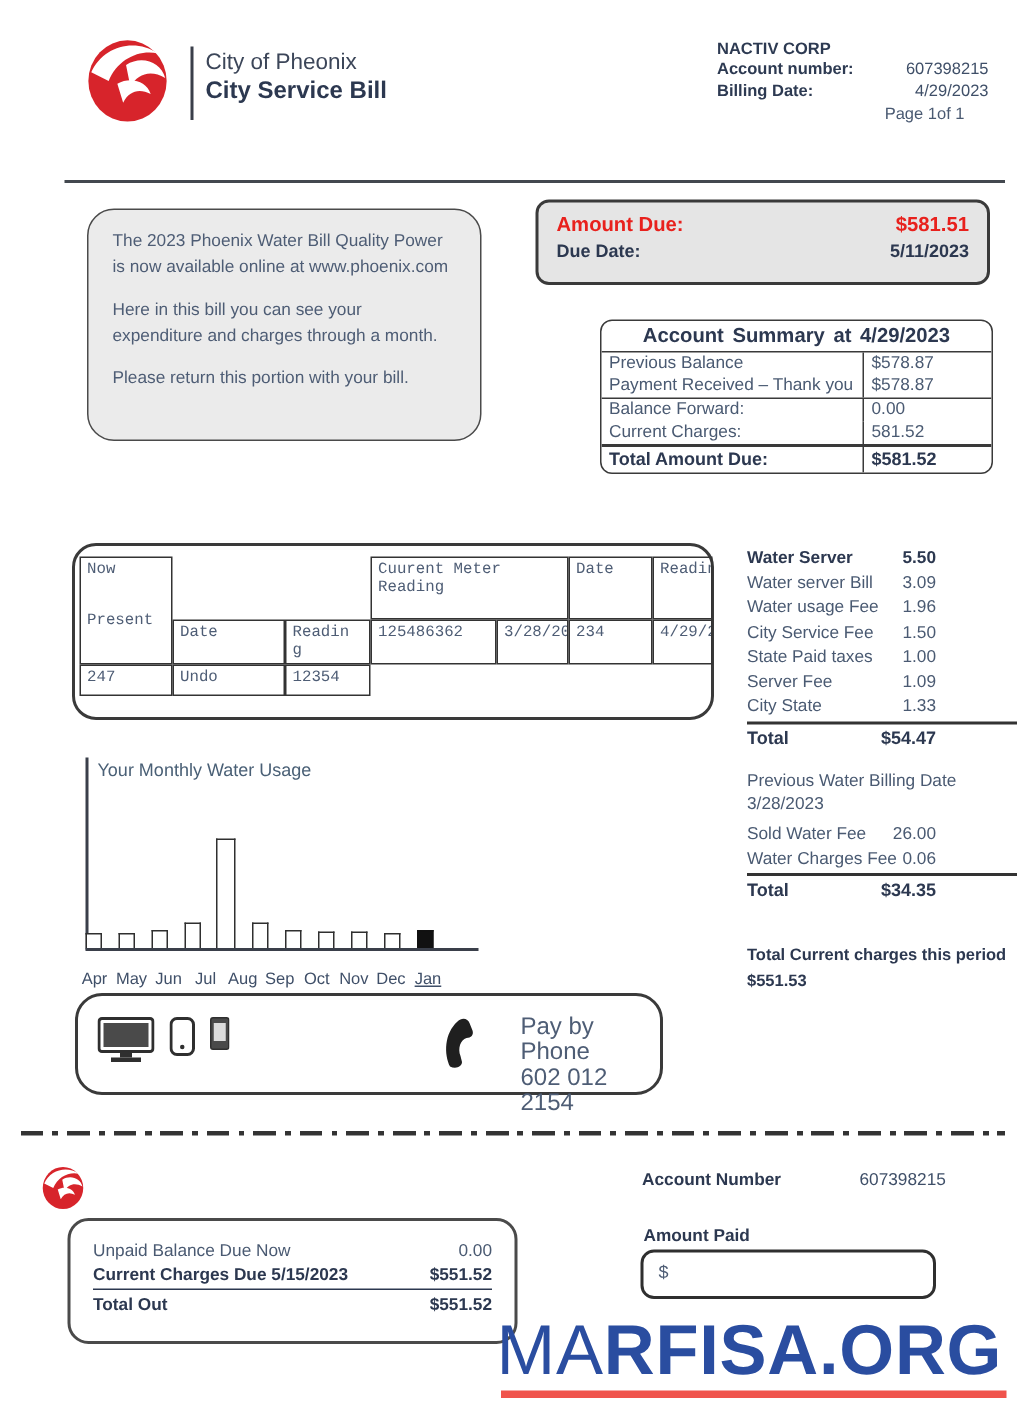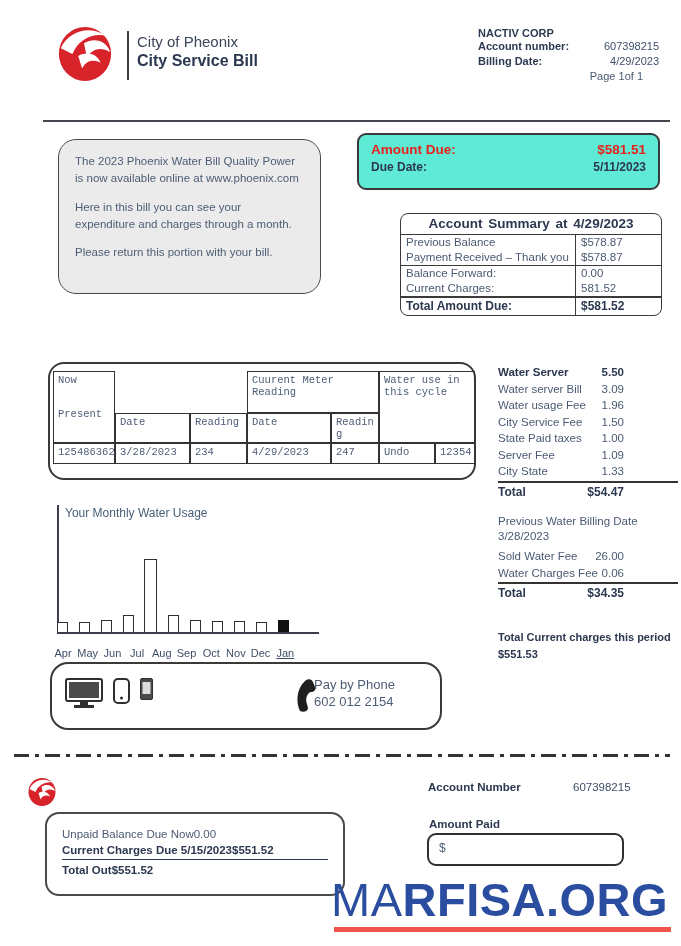--- a/index.html
+++ b/index.html
@@ -27,21 +27,21 @@
   .notice {
     left:58px; top:139px; width:263px; height:155px; background:#ebebeb;
     border:1.5px solid #4a4a4a; border-radius:18px; padding:13px 16px;
     font-size:11.5px; line-height:1.5; color:#4e5d75;
   }
   .notice p { margin-bottom:11px; }
 
   
   .amount-due {
     left:357px; top:133px; width:303px; height:57px; border:2px solid #3a3a3a;
-    border-radius:9px; padding:7px 12px 0 12px; background:#5eead4;
+    border-radius:9px; padding:7px 12px 0 12px; background:#e5e5e5;
   }
   .ad-row1 { display:flex; justify-content:space-between; font-size:13.5px; font-weight:bold; color:#e8211d; }
   .ad-row2 { display:flex; justify-content:space-between; font-size:12px; font-weight:bold; color:#2c3850; margin-top:3px; }
 
   
   .summary {
     left:400px; top:213px; width:262px; border:1.5px solid #3a3a3a; border-radius:8px;
     overflow:hidden; background:#fff; font-size:11.5px;
   }
   .summary-title {
@@ -87,34 +87,34 @@
   .ubar-filled { background:#111; border-color:#111; }
   .xlabels { position:absolute; left:5px; top:144px; width:278px; height:14px; }
   .ulabel { position:absolute; width:28px; text-align:center; font-size:11px; color:#3f4f68; }
 
   
   .paybox { left:50px; top:662px; width:392px; height:68px; border:2px solid #3a3a3a; border-radius:18px; }
   .pay-icons { position:absolute; left:13px; top:14px; display:flex; align-items:flex-start; gap:10px; }
   .pay-online-text { position:absolute; left:35px; top:20px; width:180px; text-align:center; font-size:11.5px; color:#4e5d75; line-height:17px; }
   .pay-online-text .l1 { padding-left:40px; }
   .phone-icon { position:absolute; left:243px; top:13px; }
-  .pay-phone-text { position:absolute; left:262px; top:12px; font-size:13px; color:#4e5d75; line-height:17px; }
+  .pay-phone-text { position:absolute; left:295px; top:12px; font-size:16px; color:#4e5d75; line-height:17px; }
 
   
   .tear-line {
     left:14px; top:754px; width:656px; height:3px;
     background:repeating-linear-gradient(90deg,#333 0 15px, transparent 15px 21px, #333 21px 25px, transparent 25px 31px);
   }
   .stub-acct-label { left:428px; top:781px; font-size:11.5px; font-weight:bold; color:#2c3850; }
   .stub-acct-value { left:573px; top:781px; font-size:11.5px; color:#3f4f68; }
   .stub-box {
     left:45px; top:812px; width:300px; height:84px; border:2px solid #4a4a4a; border-radius:14px;
     padding:12px 15px 0 15px; font-size:11.5px;
   }
-  .stub-row { display:flex; justify-content:flex-start; line-height:16px; }
+  .stub-row { display:flex; justify-content:space-between; line-height:16px; }
   .stub-row2 { font-weight:bold; color:#2c3850; border-bottom:1.5px solid #2c3850; padding-bottom:1px; }
   .stub-row3 { font-weight:bold; color:#2c3850; margin-top:2px; }
   .amount-paid-label { left:429px; top:818px; font-size:11.5px; font-weight:bold; color:#2c3850; }
   .amount-paid-box {
     left:427px; top:833px; width:197px; height:33px; border:2px solid #2f2f2f; border-radius:9px;
     font-size:12px; color:#4e5d75; padding:6px 0 0 10px; background:#fff;
   }
 
   
   .watermark { left:331px; top:872px; font-size:47px; color:#2a4da0; letter-spacing:0.5px; white-space:nowrap; }
@@ -192,21 +192,20 @@
     </div>
   </div>
 
   <div class="abs meter-wrap">
     <div class="meter-grid">
       <div class="mcell m-now">
         <div>Now</div>
         <div>Present</div>
       </div>
       <div class="mcell m-curr">Cuurent Meter Reading</div>
-      <div class="mcell m-water">Water use in this cycle</div>
       <div class="mcell">Date</div>
       <div class="mcell">Reading</div>
       <div class="mcell">Date</div>
       <div class="mcell">Readin g</div>
       <div class="mcell">125486362</div>
       <div class="mcell">3/28/2023</div>
       <div class="mcell">234</div>
       <div class="mcell">4/29/2023</div>
       <div class="mcell">247</div>
       <div class="mcell">Undo</div>

